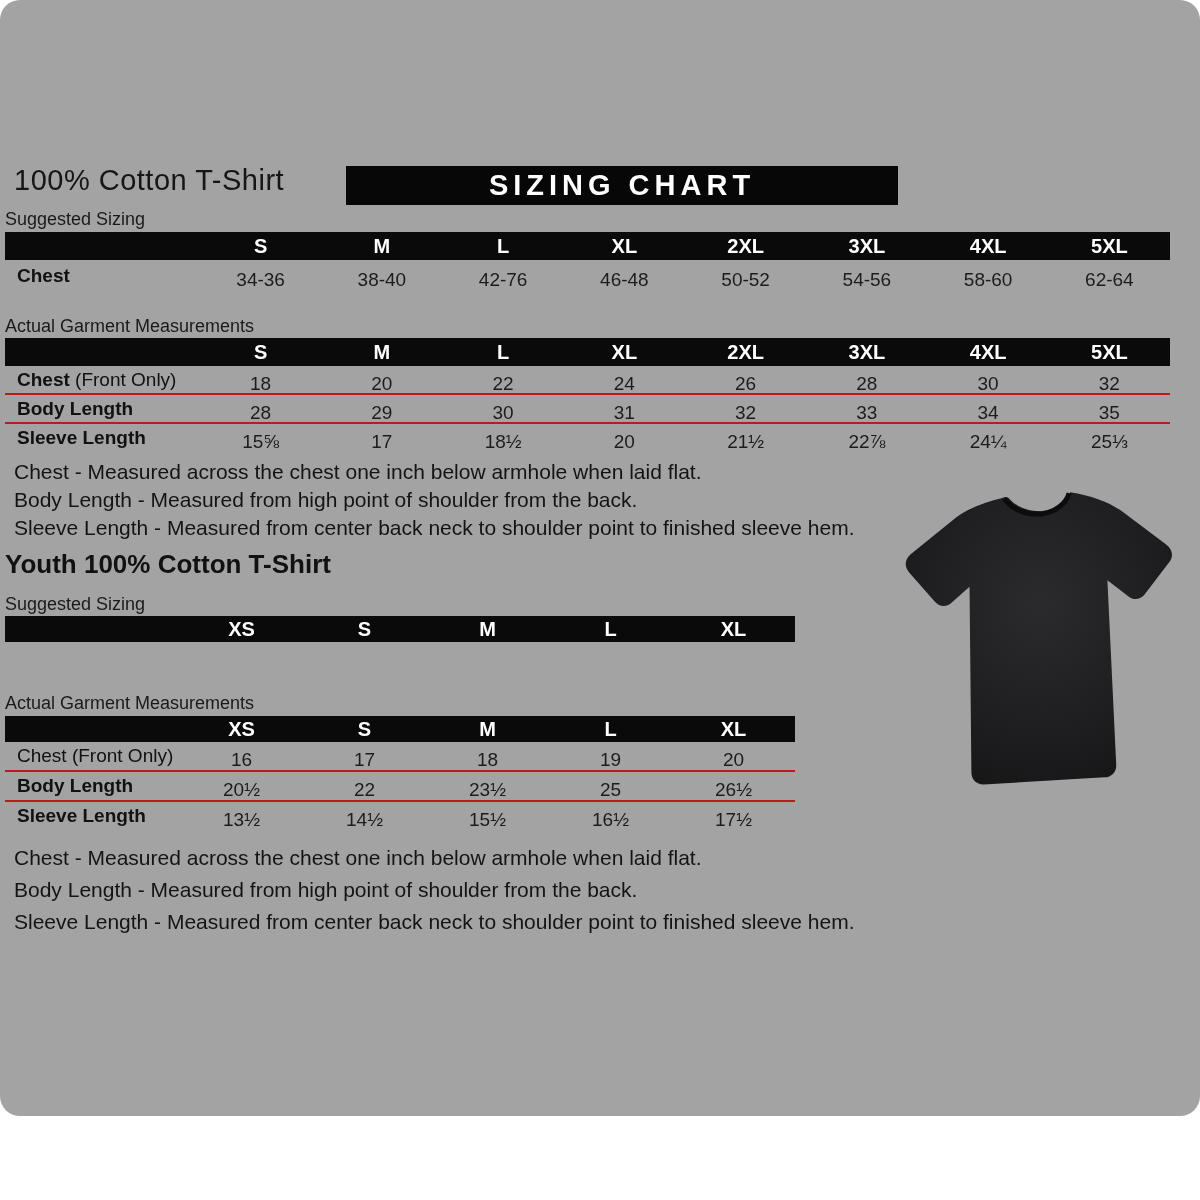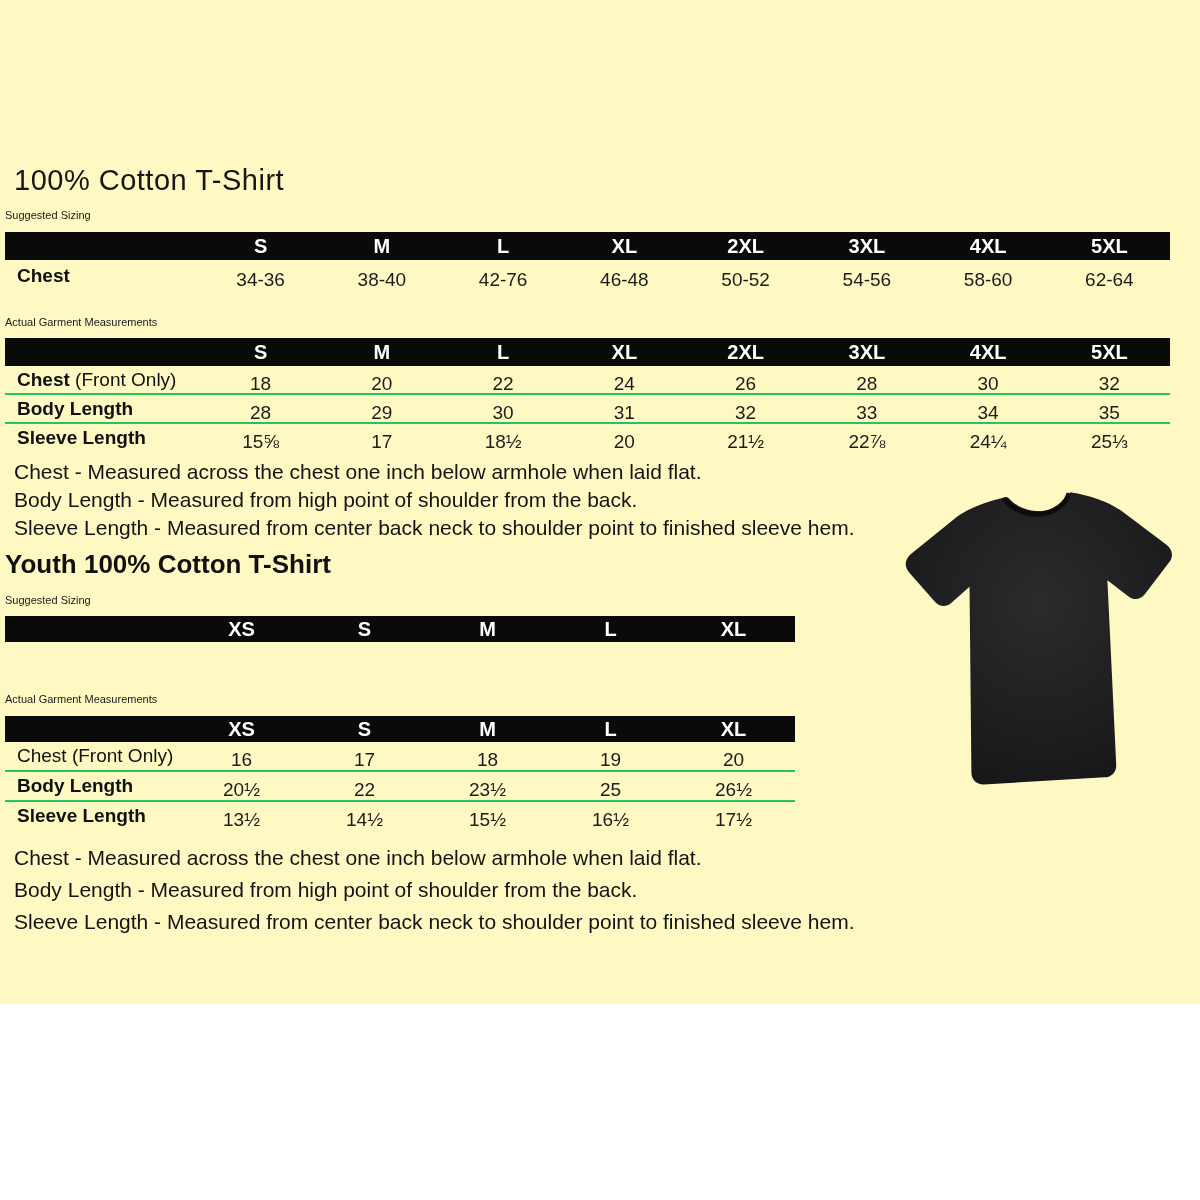--- a/index.html
+++ b/index.html
@@ -1,56 +1,58 @@
 <!DOCTYPE html>
 <html><head>
 <meta charset="utf-8">
 <style>
   html,body { margin:0; padding:0; background:#ffffff; }
   #page {
-    position:relative; width:1200px; height:1004px; background:#fef9c3;
+    position:relative; width:1200px; height:1116px; background:#a3a3a3;
     font-family:"Liberation Sans", sans-serif; color:#111;
     overflow:hidden;
+    border-radius:20px;
   }
   .abs { position:absolute; }
 
   
   .page-title { font-size:29px; font-weight:400; letter-spacing:0.5px; color:#161616; }
   .banner {
     background:#070707; color:#ffffff; text-align:center;
     font-weight:700; font-size:29px; letter-spacing:5px;
   }
-  .section-label { font-size:11px; color:#1a1a1a; }
+  .section-label { font-size:18px; color:#1a1a1a; }
   .youth-title { font-size:26px; font-weight:700; color:#111; }
 
   
   .tbl { }
   .hrow { display:flex; background:#0a0a0a; color:#ffffff; font-weight:700; }
   .hrow .cellL { }
   .drow { display:flex; align-items:center; }
   .cellL { text-align:left; padding-left:12px; box-sizing:border-box; font-size:19px; }
   .cell  { flex:1; text-align:center; font-size:19px; color:#1c1c1c;margin-top:8px; }
   .hcell { flex:1; text-align:center; font-size:20px; }
   .bold  { font-weight:700; }
-  .sep   { border-top:2px solid #22c55e; }
+  .sep   { border-top:2px solid #b91c1c; }
 
   .adult .cellL { width:195px; }
   .youth .cellL { width:175px; }
 
   
   .note { font-size:21px; color:#141414; }
   .notes-top .note { line-height:28px; }
   .notes-bottom .note { line-height:32px; }
 </style>
 </head>
 <body>
 
 <div id="page">
 
   <div class="abs page-title" style="left:14px; top:164px;">100% Cotton T-Shirt</div>
+  <div class="abs banner" style="left:346px; top:166px; width:552px; height:39px; line-height:39px;">SIZING CHART</div>
 
   <div class="abs section-label" style="left:5px; top:209px;">Suggested Sizing</div>
 
   <div class="abs tbl adult" style="left:5px; top:232px; width:1165px;">
     <div class="hrow" style="height:28px; line-height:28px;">
       <div class="cellL"></div>
       <div class="hcell">S</div>
       <div class="hcell">M</div>
       <div class="hcell">L</div>
       <div class="hcell">XL</div>

